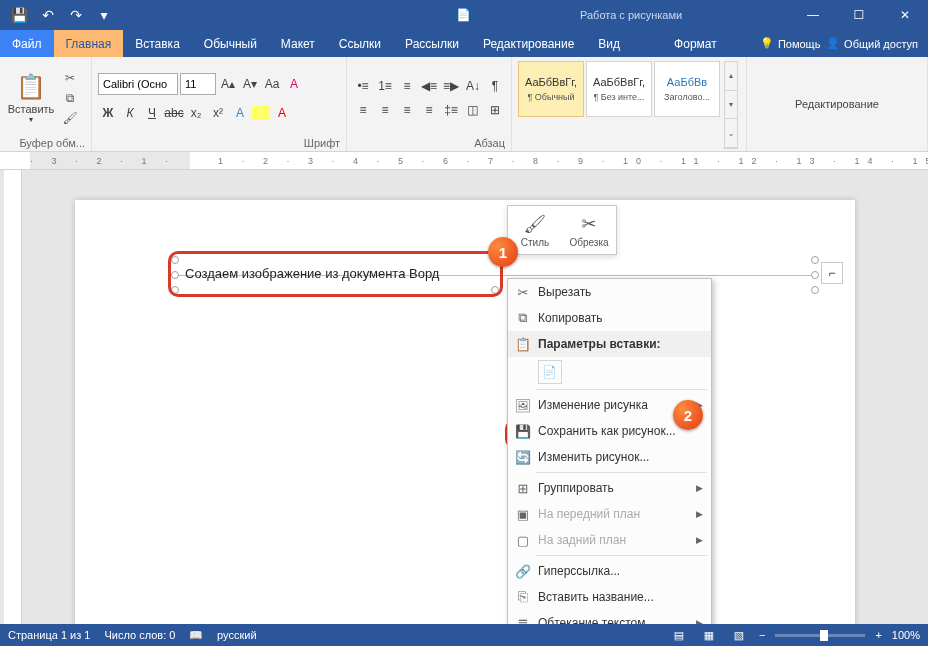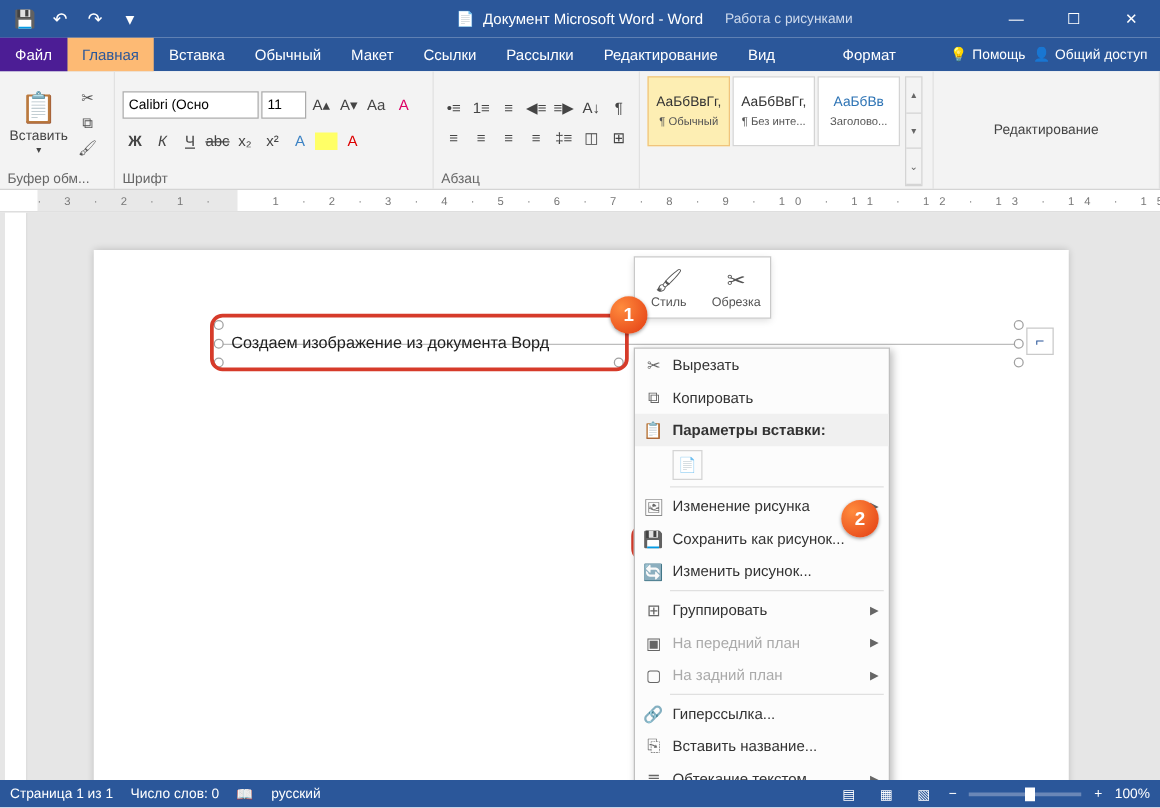--- a/index.html
+++ b/index.html
@@ -10,39 +10,39 @@
 .qat { display: flex; align-items: center; gap: 4px; padding-left: 8px; }
 .qat-btn { width: 24px; height: 24px; display: flex; align-items: center; justify-content: center; color: #fff; font-size: 14px; }
 .title-center { position: absolute; left: 50%; transform: translateX(-50%); display: flex; align-items: center; gap: 6px; }
 .title-sub { position: absolute; left: 580px; font-size: 11px; color: #cdd9ec; }
 .winbtns { position: absolute; right: 0; display: flex; }
 .winbtn { width: 46px; height: 30px; display: flex; align-items: center; justify-content: center; color: #fff; font-size: 12px; }
 
 
 .tabs { height: 27px; background: #2b579a; display: flex; align-items: stretch; font-size: 12px; color: #fff; }
 .tab { padding: 0 12px; display: flex; align-items: center; cursor: default; }
-.tab.file { background: #4c1d95; color: #fff; }
+.tab.file { background: #3b82f6; color: #fff; }
 .tab.active { background: #fdba74; color: #2b579a; }
 .tab.contextual { color: #fff; }
 .tab-help { margin-left: auto; display: flex; align-items: center; gap: 6px; padding-right: 10px; }
 .help-item { display: flex; align-items: center; gap: 4px; font-size: 11px; }
 
 
 .ribbon { height: 95px; background: #f3f3f3; border-bottom: 1px solid #d4d4d4; display: flex; }
 .group { border-right: 1px solid #e1e1e1; padding: 4px 6px 2px 6px; display: flex; flex-direction: column; justify-content: space-between; }
-.group-label { text-align: left; font-size: 11px; color: #666; padding-top: 2px; }
+.group-label { text-align: right; font-size: 11px; color: #666; padding-top: 2px; }
 .group-body { display: flex; gap: 4px; flex: 1; }
 .bigbtn { display: flex; flex-direction: column; align-items: center; justify-content: center; width: 50px; font-size: 11px; color: #444; }
 .bigbtn .ico { font-size: 24px; color: #d9a441; margin-bottom: 2px; }
 .smallcol { display: flex; flex-direction: column; gap: 2px; justify-content: center; }
 .smallbtn { width: 20px; height: 18px; font-size: 12px; color: #555; display: flex; align-items: center; justify-content: center; }
 
 .font-row { display: flex; gap: 2px; align-items: center; margin-bottom: 4px; }
 .combo { background: #fff; border: 1px solid #ababab; height: 22px; font-size: 11px; padding: 0 4px; display: flex; align-items: center; }
-.combo.font { width: 109px; }
+.combo.font { width: 80px; }
 .combo.size { width: 36px; }
 .fbtn { width: 20px; height: 20px; font-size: 12px; color: #444; display: flex; align-items: center; justify-content: center; }
 .font-row2 { display: flex; gap: 2px; align-items: center; }
 .fbtn.bold { font-weight: bold; }
 .fbtn.italic { font-style: italic; }
 .fbtn.under { text-decoration: underline; }
 .fbtn.strike { text-decoration: line-through; }
 
 .para-col { display: flex; flex-direction: column; gap: 4px; }
 .para-row { display: flex; gap: 2px; }
@@ -115,21 +115,20 @@
 
 <div class="titlebar">
   <div class="qat">
     <div class="qat-btn">💾</div>
     <div class="qat-btn">↶</div>
     <div class="qat-btn">↷</div>
     <div class="qat-btn">▾</div>
   </div>
   <div class="title-center">
     <span>📄</span>
-    <span>Документ Microsoft Word - Word</span>
   </div>
   <div class="title-sub">Работа с рисунками</div>
   <div class="winbtns">
     <div class="winbtn">―</div>
     <div class="winbtn">☐</div>
     <div class="winbtn">✕</div>
   </div>
 </div>
 
 <div class="tabs">

